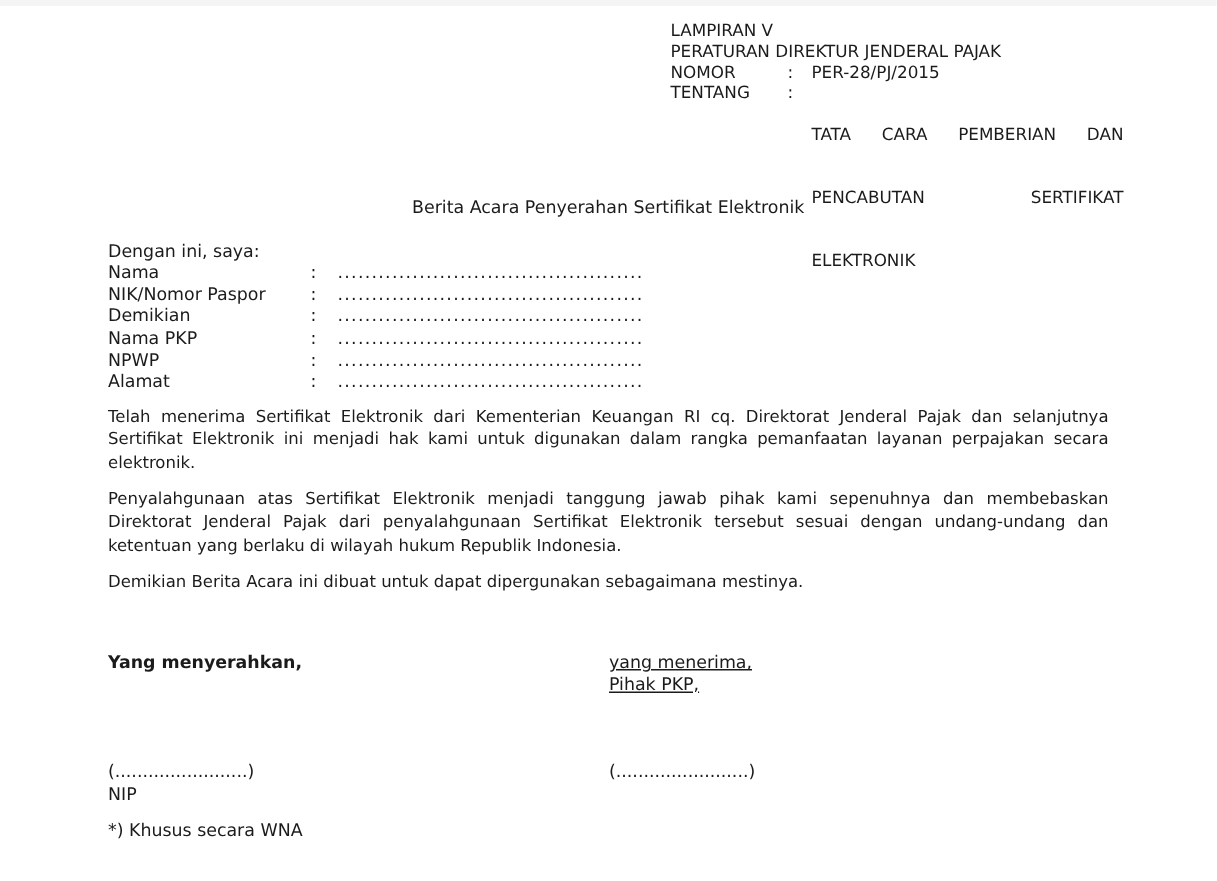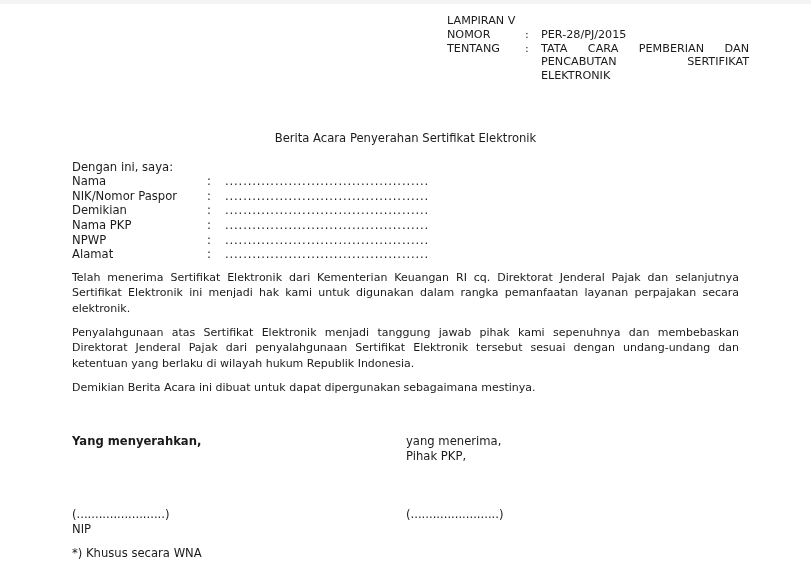--- a/index.html
+++ b/index.html
@@ -58,20 +58,21 @@
     flex: 1 1 auto;
   }
   .hdr-value.justify {
     text-align: justify;
     text-align-last: left;
   }
   .hdr-value.justify .jline {
     display: block;
     text-align: justify;
     text-align-last: justify;
+    margin-top: 28px;
   }
   .hdr-value.justify .jline.last {
     text-align-last: left;
   }
 
   
   .doc-title {
     position: absolute;
     left: 72px;
     top: 131px;
@@ -134,21 +135,21 @@
   #para-2 { top: 325px; }
   #para-3 { top: 380px; }
 
   
   .sig-block {
     position: absolute;
     font-size: 11.6px;
     line-height: 14.7px;
   }
   .sig-left  { left: 72px;  top: 434px; width: 300px; font-weight: bold; }
-  .sig-right { left: 406px; top: 434px; width: 300px; }
+  .sig-right { left: 406px; top: 434px; width: 300px; text-decoration: underline; }
 
   .sig-heading-line { white-space: nowrap; }
 
   .sig-name-left {
     position: absolute;
     left: 72px;
     top: 507px;
     font-size: 11.6px;
     line-height: 14.7px;
     white-space: nowrap;
@@ -176,20 +177,21 @@
 </style>
 </head>
 <body>
 
 <div class="top-band"></div>
 
 <div class="page">
 
   <div class="doc-header">
     <div class="hdr-line">LAMPIRAN V</div>
+    <div class="hdr-line">PERATURAN DIREKTUR JENDERAL PAJAK</div>
 
     <div class="hdr-row">
       <span class="hdr-label">NOMOR</span>
       <span class="hdr-colon">:</span>
       <span class="hdr-value">PER-28/PJ/2015</span>
     </div>
 
     <div class="hdr-row">
       <span class="hdr-label">TENTANG</span>
       <span class="hdr-colon">:</span>

